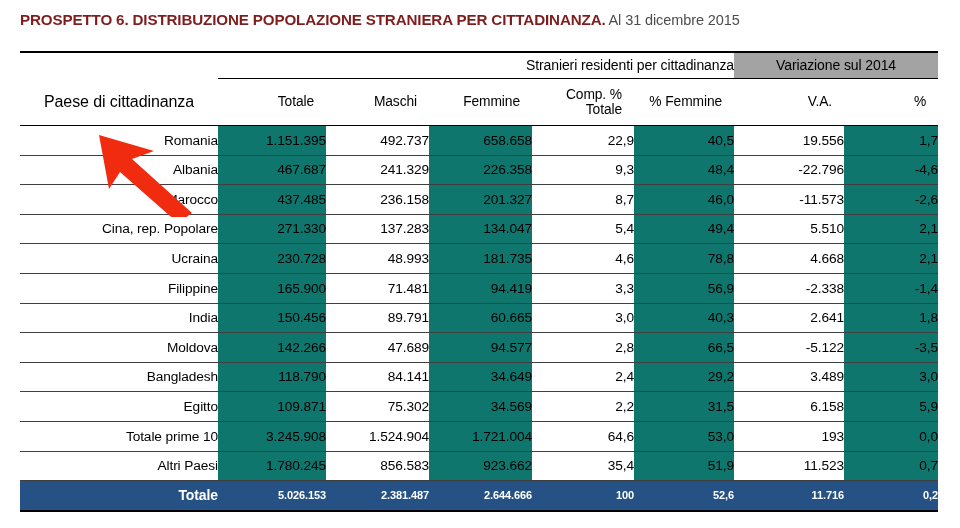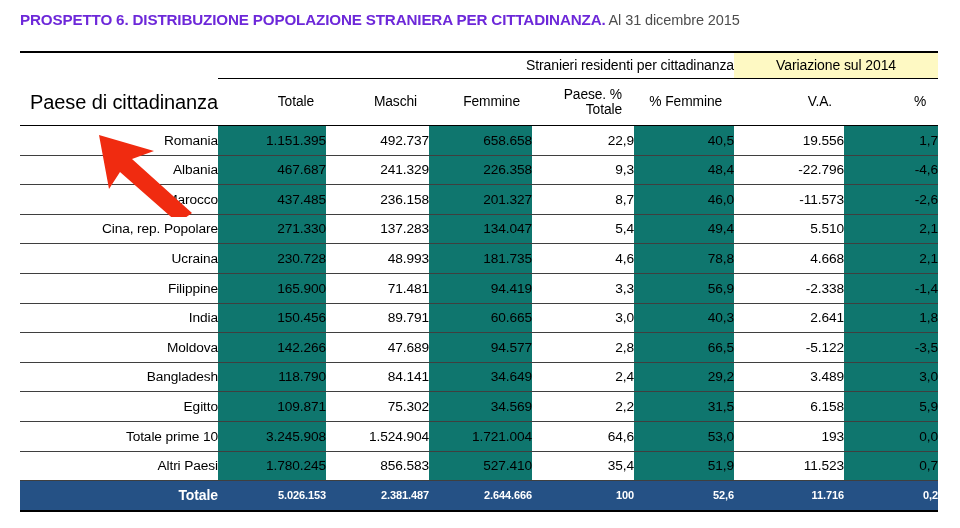--- a/index.html
+++ b/index.html
@@ -21,21 +21,21 @@
   #title-bar {
     position: absolute;
     left: 20px;
     top: 11px;
     width: 920px;
     white-space: nowrap;
   }
   #title-main {
     font-size: 15.2px;
     font-weight: bold;
-    color: #6d28d9;
+    color: #7f1d1d;
     letter-spacing: -0.15px;
   }
   #title-sub {
     font-size: 14.5px;
     font-weight: normal;
     color: #4d4d4d;
     letter-spacing: -0.1px;
     margin-left: 3px;
   }
 
@@ -84,29 +84,29 @@
     font-size: 14px;
     text-align: right;
     border-bottom: 1.6px solid #000000;
     letter-spacing: -0.1px;
   }
   th.grp-variazione {
     height: 25px;
     font-weight: bold;
     font-size: 14px;
     text-align: center;
-    background: #fef9c3;
+    background: #a3a3a3;
     border-bottom: 1.6px solid #000000;
     letter-spacing: -0.1px;
   }
 
   th.sub-country {
     font-weight: bold;
-    font-size: 20px;
-    text-align: right;
+    font-size: 16px;
+    text-align: center;
     padding-left: 12px;
     height: 46px;
     border-bottom: 1.6px solid #000000;
     letter-spacing: -0.1px;
   }
   th.sub-num {
     font-weight: normal;
     font-size: 13.8px;
     text-align: center;
     height: 46px;
@@ -191,21 +191,21 @@
         <th class="grp-blank"></th>
         <th class="grp-stranieri" colspan="5">Stranieri residenti per cittadinanza</th>
         <th class="grp-variazione" colspan="2">Variazione sul 2014</th>
       </tr>
       <tr>
         <th class="sub-country">Paese di cittadinanza</th>
         <th class="sub-num right-lean">Totale</th>
         <th class="sub-num right-lean">Maschi</th>
         <th class="sub-num right-lean">Femmine</th>
         <th class="sub-num right-lean">
-          <span class="two-line">Paese. %</span>
+          <span class="two-line">Comp. %</span>
           <span class="two-line">Totale</span>
         </th>
         <th class="sub-num right-lean">% Femmine</th>
         <th class="sub-num right-lean">V.A.</th>
         <th class="sub-num right-lean">%</th>
       </tr>
     </thead>
 
     <tbody id="table-body">
         <tr class="data-row">
@@ -315,21 +315,21 @@
           <td class="num shade">1.721.004</td>
           <td class="num">64,6</td>
           <td class="num shade">53,0</td>
           <td class="num">193</td>
           <td class="num shade">0,0</td>
         </tr>
         <tr class="data-row">
           <td class="country">Altri Paesi</td>
           <td class="num shade">1.780.245</td>
           <td class="num">856.583</td>
-          <td class="num shade">527.410</td>
+          <td class="num shade">923.662</td>
           <td class="num">35,4</td>
           <td class="num shade">51,9</td>
           <td class="num">11.523</td>
           <td class="num shade">0,7</td>
         </tr>
         <tr class="total-row">
           <td class="country">Totale</td>
           <td class="num">5.026.153</td>
           <td class="num">2.381.487</td>
           <td class="num">2.644.666</td>

